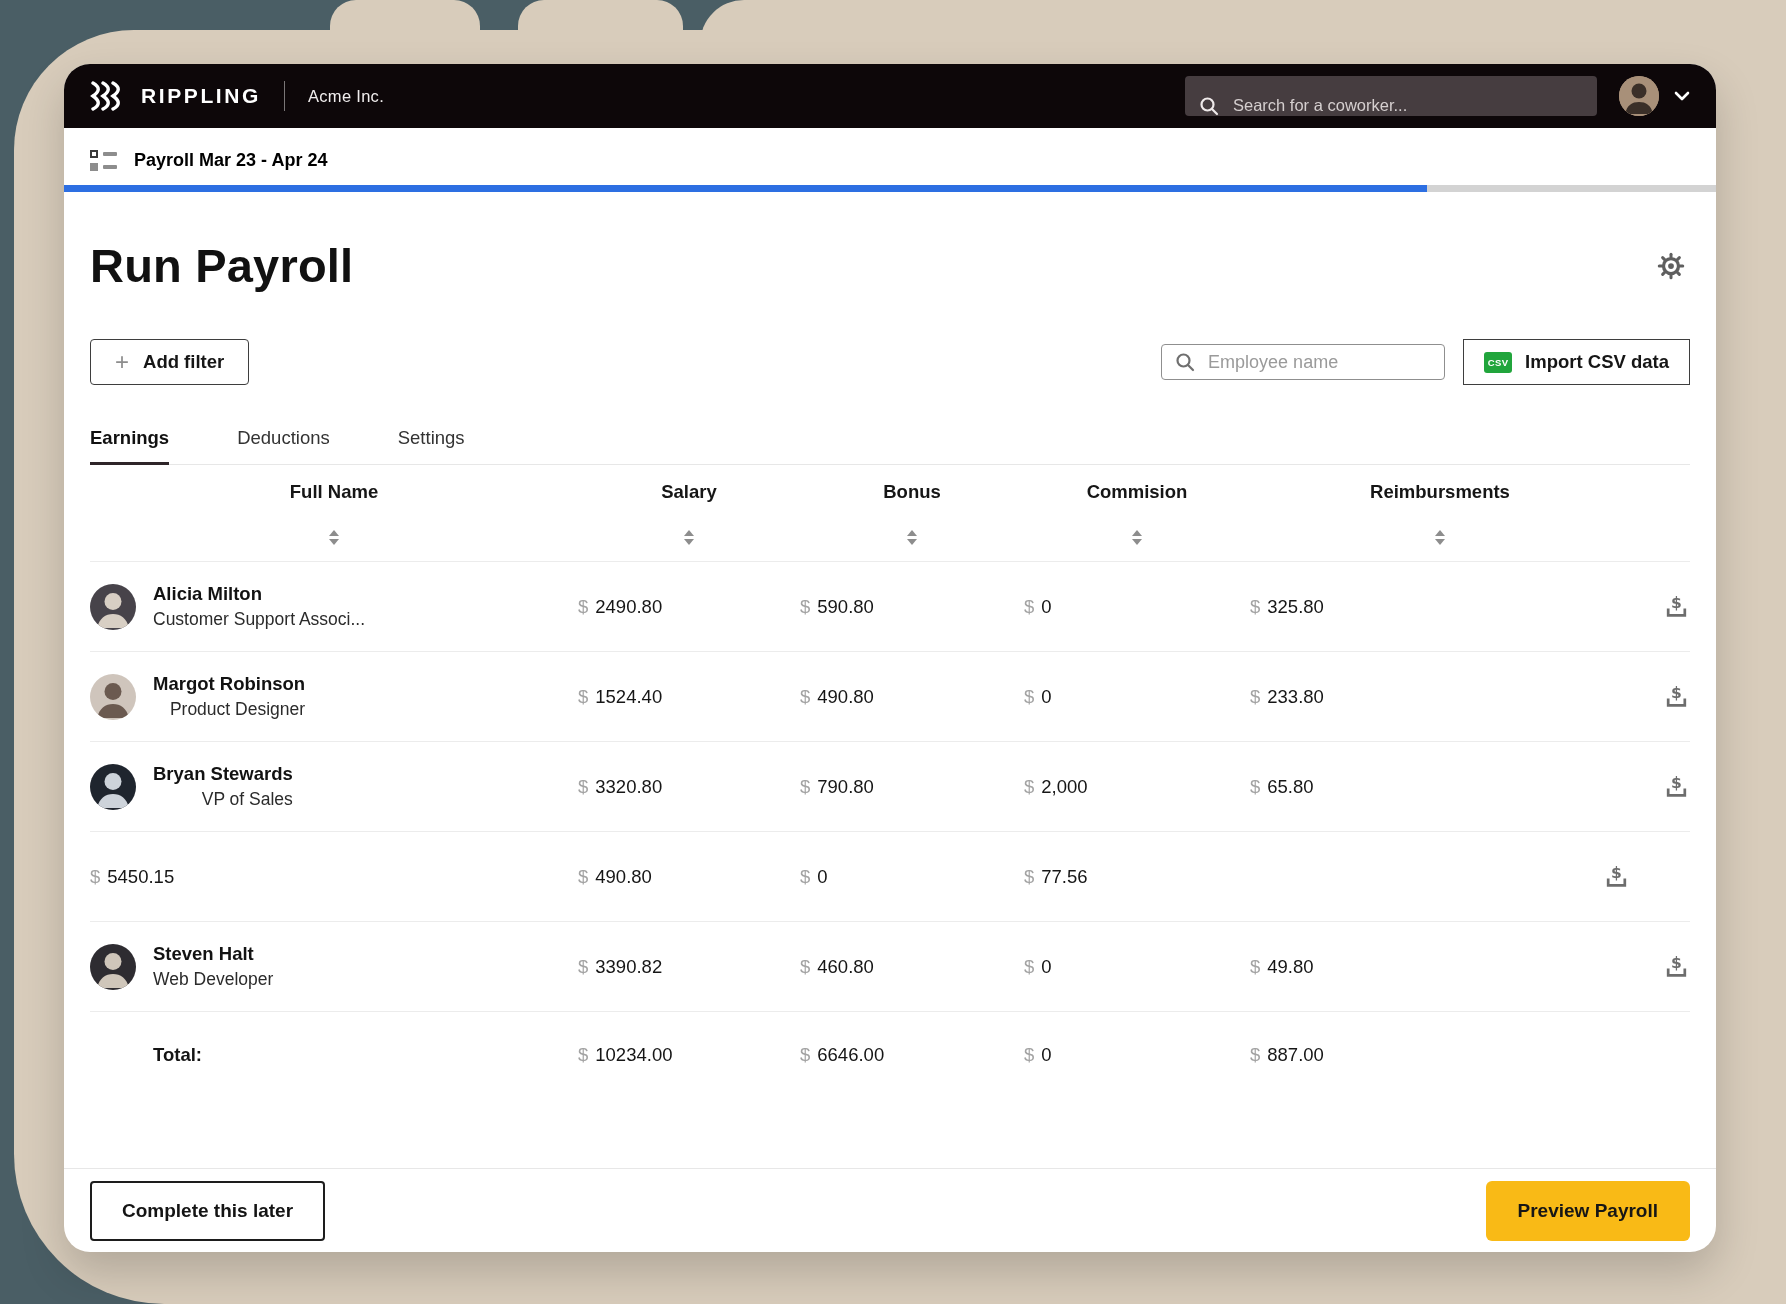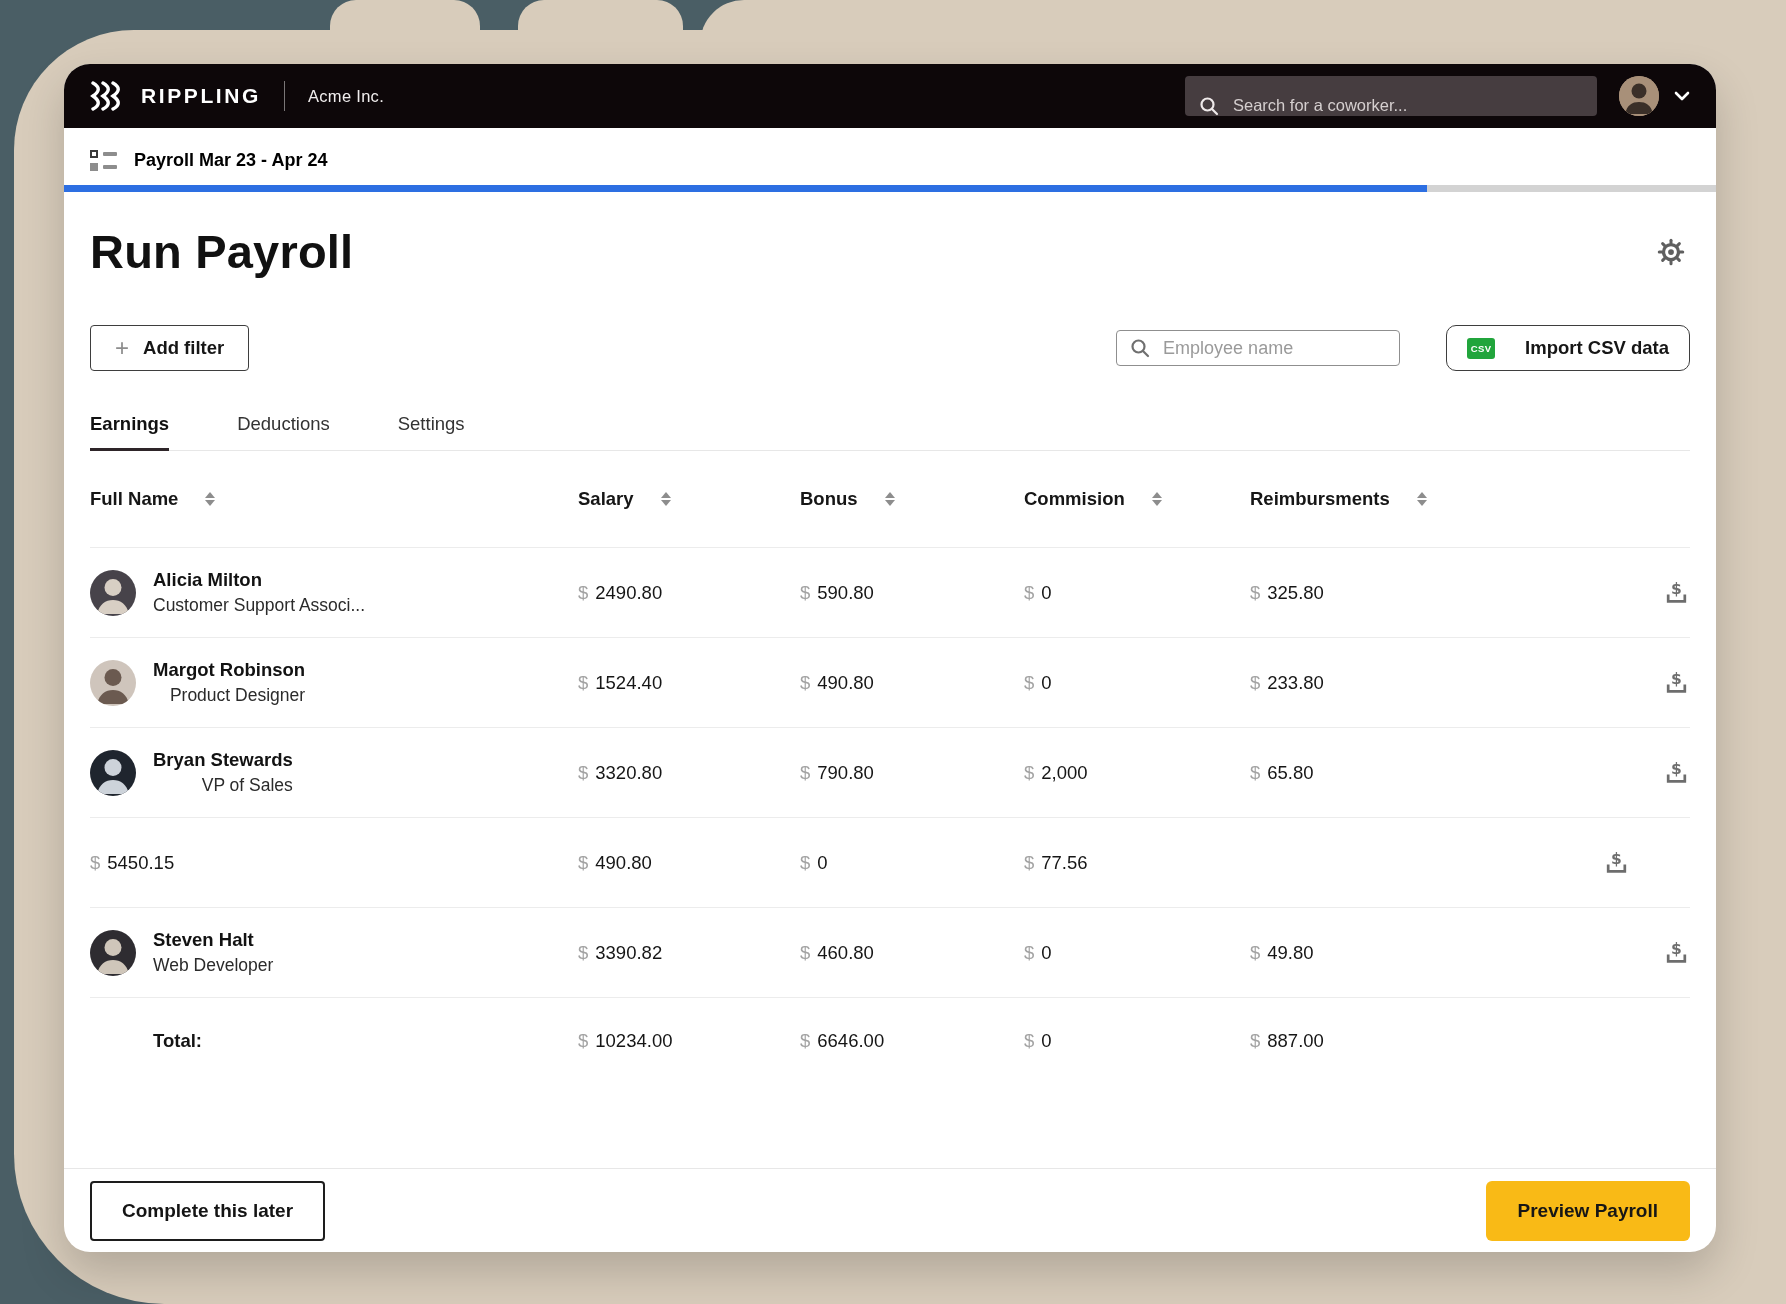--- a/index.html
+++ b/index.html
@@ -35,42 +35,42 @@
   .bc-sq{width:8px;height:8px;box-sizing:border-box;}
   .bc-sq.outline{border:2px solid #3a3a3a;background:#fff;}
   .bc-sq.filled{background:#8d8d8d;}
   .bc-dash{width:14px;height:4px;background:#8d8d8d;border-radius:1px;}
   .bc-label{font-weight:bold;font-size:18px;color:#000000;}
   .progress{position:absolute;left:0;right:0;bottom:0;height:7px;background:#d3d3d3;}
   .progress-fill{height:100%;background:#2d6fe2;}
 
   
   .content{flex:1;display:flex;flex-direction:column;padding:0 26px;min-height:0;}
-  .title-row{display:flex;align-items:center;margin-top:32px;}
+  .title-row{display:flex;align-items:center;margin-top:46px;}
   .page-title{margin:0;font-size:47px;font-weight:bold;color:#111;letter-spacing:.2px;}
   .gear-btn{margin-left:auto;background:none;border:none;padding:4px;cursor:pointer;line-height:0;}
 
   .filter-row{display:flex;align-items:center;margin-top:46px;}
   .btn-filter{display:flex;align-items:center;gap:14px;height:46px;padding:0 24px;background:#fff;border:1.5px solid #3e3e3e;border-radius:4px;font-family:inherit;font-size:18.5px;font-weight:bold;color:#161616;cursor:pointer;}
   .plus-glyph{color:#8d8d8d;font-size:24px;font-weight:400;line-height:1;}
   .filter-right{margin-left:auto;display:flex;align-items:center;gap:18px;}
   .emp-search{display:flex;align-items:center;gap:11px;width:284px;height:36px;border:1px solid #8f8f8f;border-radius:4px;padding:0 13px;box-sizing:border-box;background:#fff;}
   .emp-search input{flex:1;border:none;outline:none;font-size:18px;color:#222;font-family:inherit;min-width:0;}
   .emp-search input::placeholder{color:#9a9a9a;}
-  .btn-import{display:flex;align-items:center;gap:30px;height:46px;padding:0 20px;background:#fff;border:1.5px solid #3e3e3e;border-radius:10px;font-family:inherit;font-size:18.5px;font-weight:bold;color:#161616;cursor:pointer;margin-left:28px;}
+  .btn-import{display:flex;align-items:center;gap:13px;height:46px;padding:0 20px;background:#fff;border:1.5px solid #3e3e3e;border-radius:0;font-family:inherit;font-size:18.5px;font-weight:bold;color:#161616;cursor:pointer;}
   .csv-badge{display:inline-flex;align-items:center;justify-content:center;width:28px;height:21px;background:#21a53c;border-radius:3px;color:#fff;font-size:9.5px;font-weight:bold;letter-spacing:.3px;}
 
   .tabs{display:flex;gap:68px;margin-top:42px;border-bottom:1px solid #e7e7e7;}
   .tab{padding-bottom:15px;font-size:18.5px;color:#333;position:relative;cursor:pointer;}
   .tab.active{font-weight:bold;color:#111;}
   .tab.active::after{content:"";position:absolute;left:0;right:0;bottom:-1px;height:3px;background:#2e2529;}
 
   .grid-row{display:grid;grid-template-columns:488px 222px 224px 226px 380px 60px;align-items:center;}
   .thead{height:96px;border-bottom:1px solid #ececec;}
-  .th{display:flex;align-items:center;gap:27px;font-weight:bold;font-size:18.5px;color:#161616;cursor:pointer;}
+  .th{display:flex;align-items:center;gap:27px;font-weight:bold;font-size:18.5px;color:#161616;cursor:pointer;flex-direction:column;}
   .sort{display:inline-flex;flex-direction:column;gap:2.5px;}
   .tri{width:0;height:0;border-left:5px solid transparent;border-right:5px solid transparent;}
   .tri.up{border-bottom:6px solid #8d8d8d;}
   .tri.down{border-top:6px solid #8d8d8d;}
 
   .trow{height:89px;border-bottom:1px solid #ececec;}
   .name-cell{display:flex;align-items:center;gap:17px;}
   .row-avatar{width:46px;height:46px;border-radius:50%;overflow:hidden;flex:0 0 auto;}
   .av1{background:#47434a;} .av2{background:#cfc5bc;} .av3{background:#1f252e;} .av4{background:#d9d5d0;} .av5{background:#2e2c31;}
   .name-lines{display:flex;flex-direction:column;gap:4px;}

